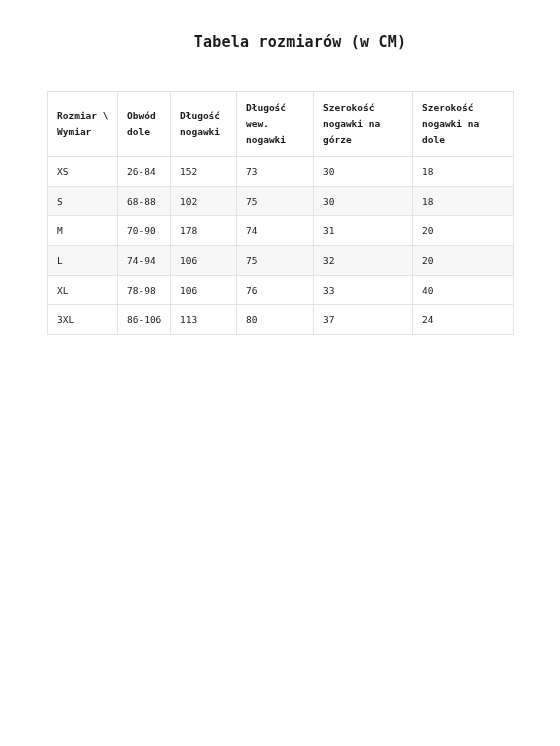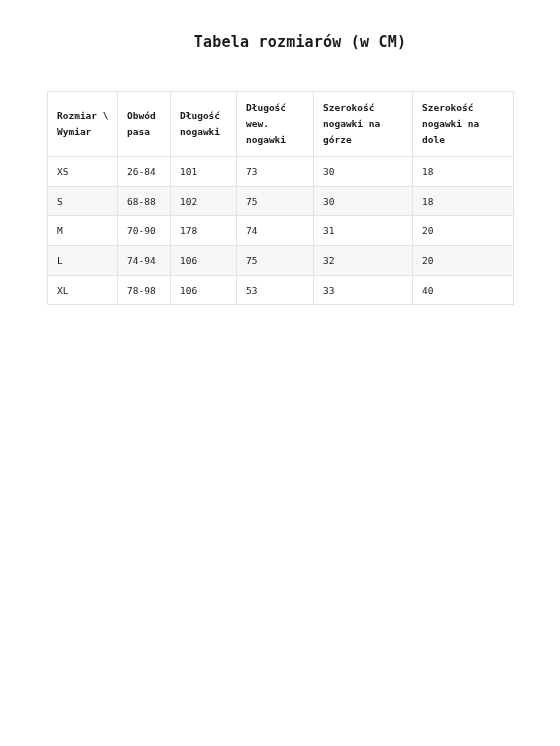--- a/index.html
+++ b/index.html
@@ -93,32 +93,32 @@
         <col class="col-0">
         <col class="col-1">
         <col class="col-2">
         <col class="col-3">
         <col class="col-4">
         <col class="col-5">
       </colgroup>
       <thead>
         <tr>
           <th>Rozmiar \ Wymiar</th>
-          <th>Obwód pasa</th>
+          <th>Obwód dole</th>
           <th>Długość nogawki</th>
           <th>Długość wew. nogawki</th>
           <th>Szerokość nogawki na górze</th>
           <th>Szerokość nogawki na dole</th>
         </tr>
       </thead>
       <tbody>
         <tr>
           <td>XS</td>
           <td>26-84</td>
-          <td>101</td>
+          <td>152</td>
           <td>73</td>
           <td>30</td>
           <td>18</td>
         </tr>
         <tr class="alt">
           <td>S</td>
           <td>68-88</td>
           <td>102</td>
           <td>75</td>
           <td>30</td>
@@ -137,21 +137,29 @@
           <td>74-94</td>
           <td>106</td>
           <td>75</td>
           <td>32</td>
           <td>20</td>
         </tr>
         <tr>
           <td>XL</td>
           <td>78-98</td>
           <td>106</td>
-          <td>53</td>
+          <td>76</td>
           <td>33</td>
           <td>40</td>
+        </tr>
+        <tr>
+          <td>3XL</td>
+          <td>86-106</td>
+          <td>113</td>
+          <td>80</td>
+          <td>37</td>
+          <td>24</td>
         </tr>
       </tbody>
     </table>
   </div>
 
 </div>
 
 </body></html>

